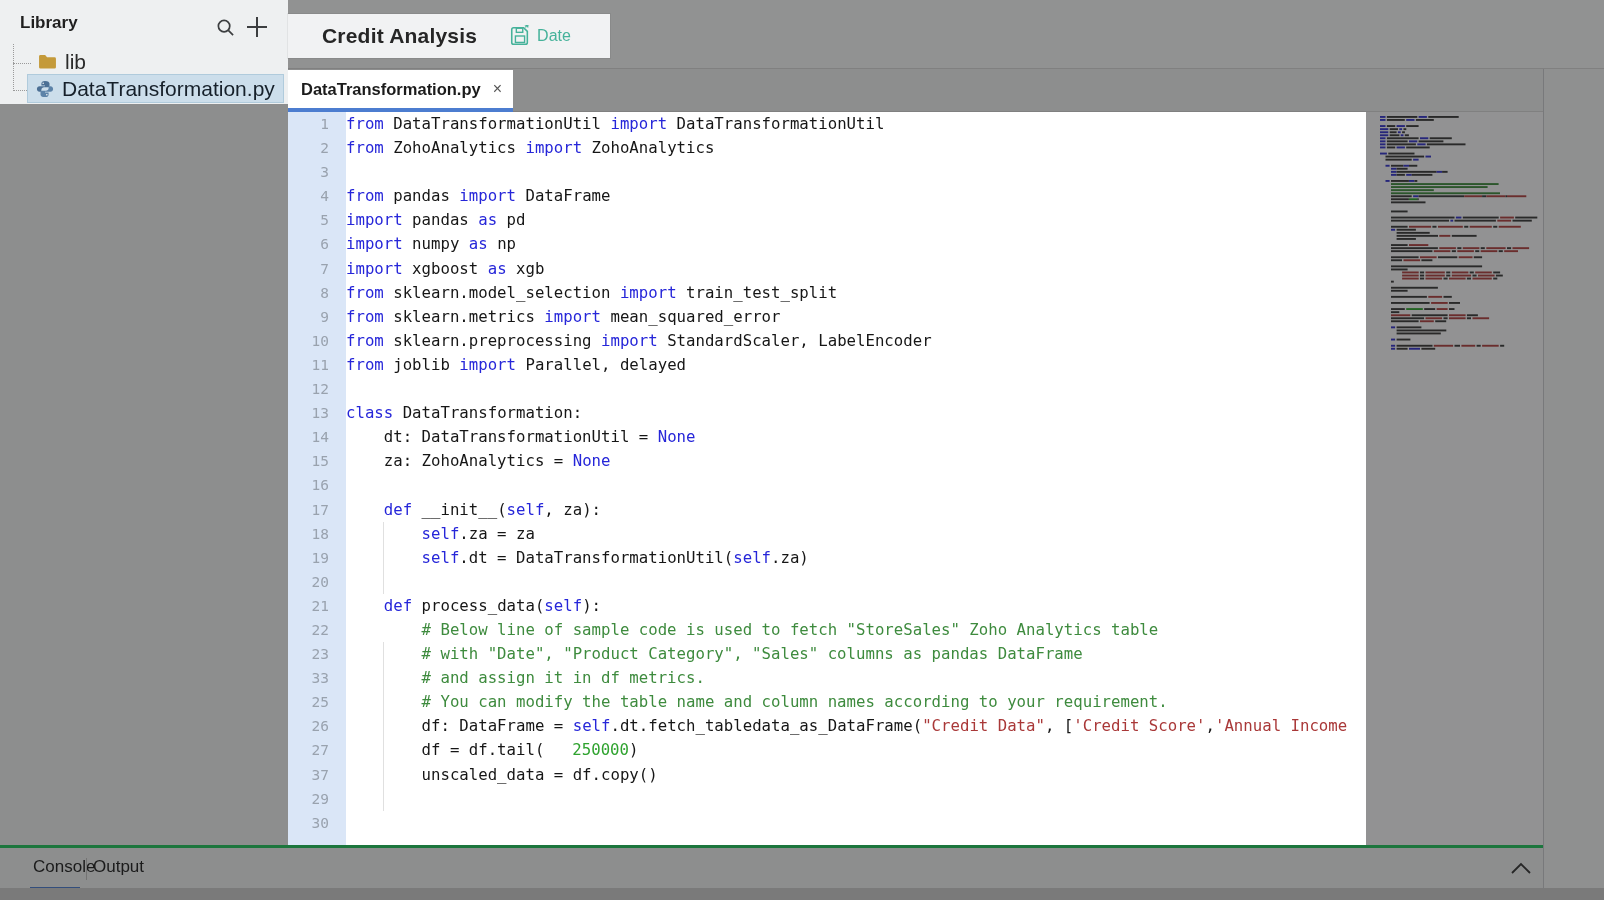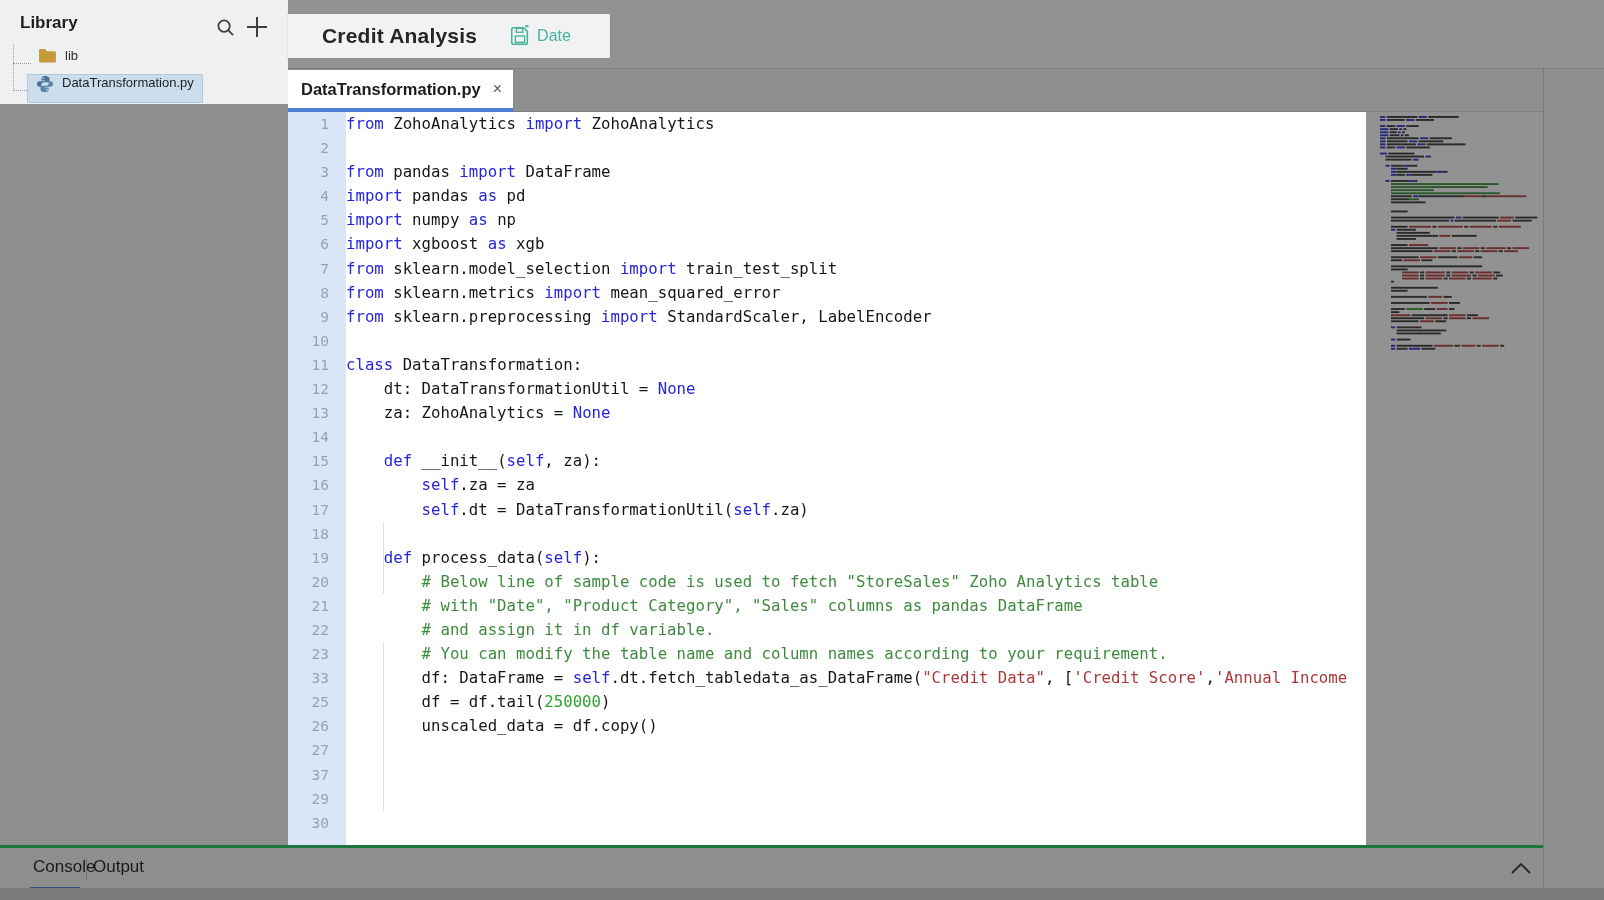--- a/index.html
+++ b/index.html
@@ -11,21 +11,21 @@
   .tabstrip{position:absolute;left:288px;top:69px;width:1316px;height:42px;background:#eef0f1;border-bottom:1px solid #d8d8d8;}
   .editor{position:absolute;left:288px;top:112px;width:1078px;height:733px;background:#ffffff;display:flex;overflow:hidden;}
   .minimap-pane{position:absolute;left:1366px;top:112px;width:177px;height:733px;background:#f7f8f9;}
   .right-pane{position:absolute;left:1543px;top:69px;width:61px;height:819px;background:#f3f4f5;border-left:1px solid #c8cbce;box-sizing:border-box;}
   .console-bar{position:absolute;left:0;top:845px;width:1543px;height:43px;background:#eef0f1;border-top:3px solid #22c55e;box-sizing:border-box;}
   .bottom-strip{position:absolute;left:0;top:888px;width:1604px;height:12px;background:#cdcdcd;}
   
   .lib-title{position:absolute;left:20px;top:13px;font-size:17px;font-weight:bold;color:#1f1f1f;}
   .icon-btn{position:absolute;top:14px;width:26px;height:26px;display:flex;align-items:center;justify-content:center;cursor:pointer;}
   .tree{position:absolute;left:0;top:48px;right:0;}
-  .tree-row{display:flex;align-items:flex-start;height:27px;width:fit-content;padding:0 8px;font-size:13px;color:#2b2b2b;white-space:nowrap;cursor:pointer;}
+  .tree-row{display:flex;align-items:center;height:27px;width:fit-content;padding:0 8px;font-size:21px;color:#2b2b2b;white-space:nowrap;cursor:pointer;}
   .tree-row .ic{margin-right:8px;display:flex;align-items:center;}
   .tree-row.sel{background:#ccdeeb;outline:1px solid #b0cbdc;color:#16202a;}
   .guide-v{position:absolute;left:13px;top:44px;height:47px;width:0;border-left:1px dotted #9a9a9a;}
   .guide-h{position:absolute;left:13px;width:18px;height:0;border-top:1px dotted #9a9a9a;}
   
   .title-box{position:absolute;left:288px;top:14px;width:322px;height:44px;background:#f1f2f3;
              box-shadow:0 0 0 1px rgba(0,0,0,0.05);display:flex;align-items:center;z-index:10;}
   .page-title{margin-left:34px;font-size:21px;font-weight:bold;color:#262626;letter-spacing:.2px;}
   .save-btn{margin-left:32px;display:flex;align-items:center;gap:6px;color:var(--teal);font-size:16px;cursor:pointer;}
   
@@ -33,21 +33,21 @@
        border-bottom:4px solid var(--accent);box-sizing:border-box;display:flex;align-items:center;cursor:pointer;}
   .tab-label{margin-left:13px;font-size:16.5px;font-weight:bold;color:#1b1b1b;}
   .tab-close{margin-left:12px;font-size:16px;color:#555;cursor:pointer;line-height:1;}
   
   .gutter-col{width:58px;background:#dae6f7;flex:none;}
   .gutter-col .ln{height:24.1px;line-height:24.1px;text-align:right;padding-right:17px;
                   font-family:"DejaVu Sans Mono",monospace;font-size:14.5px;color:#99a2ae;}
   .code-col{position:relative;flex:1;overflow:hidden;}
   .code-line{height:24.1px;line-height:24.1px;white-space:pre;font-family:"DejaVu Sans Mono",monospace;
              font-size:15.7px;color:#161616;}
-  .tk-k{color:var(--kw);} .tk-c{color:var(--cm);} .tk-s{color:var(--str);} .tk-n{color:var(--num);} .tk-p{color:#161616;}
+  .tk-k{color:var(--kw);} .tk-c{color:var(--cm);} .tk-s{color:var(--str);} .tk-n{color:var(--num);margin-left:28px;} .tk-p{color:#161616;}
   .iguide{position:absolute;width:0;border-left:1px solid #e0e0e0;left:37px;}
   
   .cns-tab{position:absolute;top:9px;font-size:17px;color:#1f1f1f;cursor:pointer;}
   .cns-underline{position:absolute;left:30px;top:39px;width:50px;height:3px;background:var(--accent);}
   .cns-div{position:absolute;left:86px;top:10px;height:22px;width:0;border-left:1px solid #c2c2c2;}
   .chev{position:absolute;left:1508px;top:7px;width:26px;height:26px;display:flex;align-items:center;justify-content:center;cursor:pointer;}
   
   .dim{position:absolute;background:rgba(22,22,22,0.45);z-index:5;pointer-events:none;}
   .o1{left:288px;top:0;width:1316px;height:69px;}
   .o2{left:288px;top:69px;width:1316px;height:43px;}
@@ -135,42 +135,44 @@
         <div class="ln">23</div>
         <div class="ln">33</div>
         <div class="ln">25</div>
         <div class="ln">26</div>
         <div class="ln">27</div>
         <div class="ln">37</div>
         <div class="ln">29</div>
         <div class="ln">30</div>
       </div>
     <div class="code-col">
+        <div class="code-line"><span class="tk-k">from</span><span class="tk-p"> DataTransformationUtil </span><span class="tk-k">import</span><span class="tk-p"> DataTransformationUtil</span></div>
         <div class="code-line"><span class="tk-k">from</span><span class="tk-p"> ZohoAnalytics </span><span class="tk-k">import</span><span class="tk-p"> ZohoAnalytics</span></div>
         <div class="code-line"></div>
         <div class="code-line"><span class="tk-k">from</span><span class="tk-p"> pandas </span><span class="tk-k">import</span><span class="tk-p"> DataFrame</span></div>
         <div class="code-line"><span class="tk-k">import</span><span class="tk-p"> pandas </span><span class="tk-k">as</span><span class="tk-p"> pd</span></div>
         <div class="code-line"><span class="tk-k">import</span><span class="tk-p"> numpy </span><span class="tk-k">as</span><span class="tk-p"> np</span></div>
         <div class="code-line"><span class="tk-k">import</span><span class="tk-p"> xgboost </span><span class="tk-k">as</span><span class="tk-p"> xgb</span></div>
         <div class="code-line"><span class="tk-k">from</span><span class="tk-p"> sklearn.model_selection </span><span class="tk-k">import</span><span class="tk-p"> train_test_split</span></div>
         <div class="code-line"><span class="tk-k">from</span><span class="tk-p"> sklearn.metrics </span><span class="tk-k">import</span><span class="tk-p"> mean_squared_error</span></div>
         <div class="code-line"><span class="tk-k">from</span><span class="tk-p"> sklearn.preprocessing </span><span class="tk-k">import</span><span class="tk-p"> StandardScaler, LabelEncoder</span></div>
+        <div class="code-line"><span class="tk-k">from</span><span class="tk-p"> joblib </span><span class="tk-k">import</span><span class="tk-p"> Parallel, delayed</span></div>
         <div class="code-line"></div>
         <div class="code-line"><span class="tk-k">class</span><span class="tk-p"> DataTransformation:</span></div>
         <div class="code-line"><span class="tk-p">    dt: DataTransformationUtil = </span><span class="tk-k">None</span></div>
         <div class="code-line"><span class="tk-p">    za: ZohoAnalytics = </span><span class="tk-k">None</span></div>
         <div class="code-line"></div>
         <div class="code-line"><span class="tk-p">    </span><span class="tk-k">def</span><span class="tk-p"> __init__(</span><span class="tk-k">self</span><span class="tk-p">, za):</span></div>
         <div class="code-line"><span class="tk-p">        </span><span class="tk-k">self</span><span class="tk-p">.za = za</span></div>
         <div class="code-line"><span class="tk-p">        </span><span class="tk-k">self</span><span class="tk-p">.dt = DataTransformationUtil(</span><span class="tk-k">self</span><span class="tk-p">.za)</span></div>
         <div class="code-line"></div>
         <div class="code-line"><span class="tk-p">    </span><span class="tk-k">def</span><span class="tk-p"> process_data(</span><span class="tk-k">self</span><span class="tk-p">):</span></div>
         <div class="code-line"><span class="tk-c">        # Below line of sample code is used to fetch "StoreSales" Zoho Analytics table</span></div>
         <div class="code-line"><span class="tk-c">        # with "Date", "Product Category", "Sales" columns as pandas DataFrame</span></div>
-        <div class="code-line"><span class="tk-c">        # and assign it in df variable.</span></div>
+        <div class="code-line"><span class="tk-c">        # and assign it in df metrics.</span></div>
         <div class="code-line"><span class="tk-c">        # You can modify the table name and column names according to your requirement.</span></div>
         <div class="code-line"><span class="tk-p">        df: DataFrame = </span><span class="tk-k">self</span><span class="tk-p">.dt.fetch_tabledata_as_DataFrame(</span><span class="tk-s">"Credit Data"</span><span class="tk-p">, [</span><span class="tk-s">'Credit Score'</span><span class="tk-p">,</span><span class="tk-s">'Annual Income</span></div>
         <div class="code-line"><span class="tk-p">        df = df.tail(</span><span class="tk-n">250000</span><span class="tk-p">)</span></div>
         <div class="code-line"><span class="tk-p">        unscaled_data = df.copy()</span></div>
         <div class="code-line"></div>
         <div class="iguide" style="top: 409.7px; height: 72.3px;"></div>
         <div class="iguide" style="top: 530.2px; height: 168.7px;"></div>
       </div>
   </div>
 

